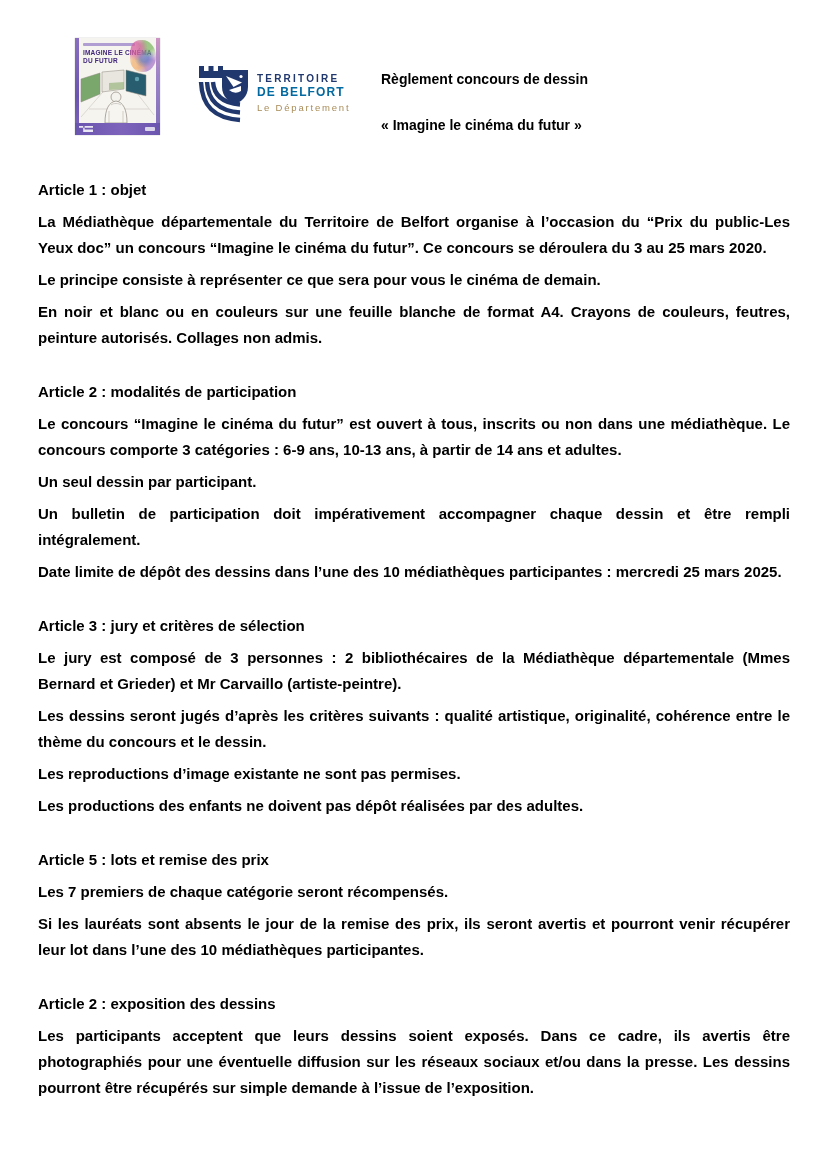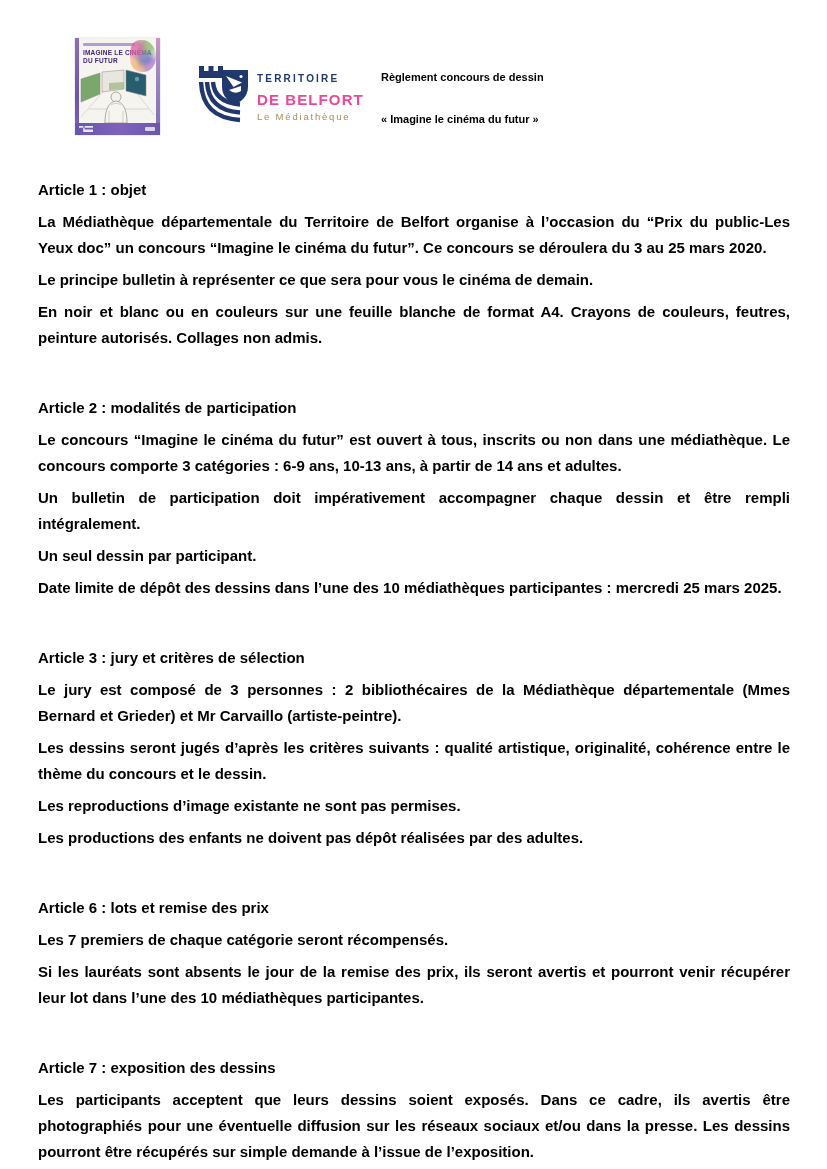--- a/index.html
+++ b/index.html
@@ -62,33 +62,33 @@
   }
   .p-band-mark-right {
     position: absolute; right: 5px; bottom: 4px; width: 10px; height: 4px;
     background: rgba(255,255,255,.75); border-radius: 1px;
   }
 
   .dept-logo { position: absolute; left: 196px; top: 62px; display: flex; align-items: flex-start; }
   .emblem { width: 54px; height: 66px; }
   .logo-text { margin-left: 7px; padding-top: 11px; }
   .logo-line1 { font-size: 10px; font-weight: bold; letter-spacing: 2.2px; color: #21386e; }
-  .logo-line2 { font-size: 15px; font-weight: bold; letter-spacing: 1.1px; color: #ec4899; margin-top: 7px; }
+  .logo-line2 { font-size: 12px; font-weight: bold; letter-spacing: 1.1px; color: #0369a1; margin-top: 1px; }
   .logo-line3 { font-size: 9.5px; letter-spacing: 1.8px; color: #a98c58; margin-top: 3px; }
 
-  .doc-title { position: absolute; left: 381px; top: 71px; font-size: 11px; font-weight: bold; }
+  .doc-title { position: absolute; left: 381px; top: 71px; font-size: 14px; font-weight: bold; }
   .doc-title .t2 { margin-top: 30px; }
 
   
   .content {
     position: absolute; left: 38px; top: 177px; width: 752px;
     font-size: 15px; line-height: 26px;
   }
   .article-heading { font-size: 15px; font-weight: normal; margin: 0 0 1px 0; }
-  .section { margin-top: 44px; }
+  .section { margin-top: 28px; }
   .section:first-child { margin-top: 0; }
   .content p { margin: 0 0 6px 0; text-align: justify; font-weight: bold; }
   .content p.b { font-weight: bold; }
 </style>
 </head>
 <body>
 
 <div class="page">
 
   <div class="poster">
@@ -130,59 +130,59 @@
       <path d="M17 20 C18 34 27 41 44 42.5" stroke="#21386e" stroke-width="4.4" fill="none"></path>
 
       <path d="M26 8 h26 v17 c0 10 -7.5 15 -13 17 c-5.5 -2 -13 -7 -13 -17 Z" fill="#21386e"></path>
       <path d="M30 14 l16 6.5 -8.5 4.5 Z" fill="#ffffff"></path>
       <path d="M33 28 q6 5 12 1 l0 -5 Z" fill="#ffffff"></path>
       <circle cx="45" cy="14.5" r="1.6" fill="#ffffff"></circle>
     </svg>
     <div class="logo-text">
       <div class="logo-line1">TERRITOIRE</div>
       <div class="logo-line2">DE BELFORT</div>
-      <div class="logo-line3">Le Médiathèque</div>
+      <div class="logo-line3">Le Département</div>
     </div>
   </div>
 
   <div class="doc-title">
     <div class="t1">Règlement concours de dessin</div>
     <div class="t2">« Imagine le cinéma du futur »</div>
   </div>
 
   <div class="content">
 
     <div class="section">
       <p class="article-heading">Article 1 : objet</p>
       <p>La Médiathèque départementale du Territoire de Belfort organise à l’occasion du “Prix du public-Les Yeux doc” un concours “Imagine le cinéma du futur”. Ce concours se déroulera du 3 au 25 mars 2020.</p>
-      <p>Le principe bulletin à représenter ce que sera pour vous le cinéma de demain.</p>
+      <p>Le principe consiste à représenter ce que sera pour vous le cinéma de demain.</p>
       <p class="b">En noir et blanc ou en couleurs sur une feuille blanche de format A4. Crayons de couleurs, feutres, peinture autorisés. Collages non admis.</p>
     </div>
 
     <div class="section">
       <p class="article-heading">Article 2 : modalités de participation</p>
       <p>Le concours “Imagine le cinéma du futur” est ouvert à tous, inscrits ou non dans une médiathèque. Le concours comporte 3 catégories : 6-9 ans, 10-13 ans, à partir de 14 ans et adultes.</p>
+      <p>Un seul dessin par participant.</p>
       <p>Un bulletin de participation doit impérativement accompagner chaque dessin et être rempli intégralement.</p>
-      <p>Un seul dessin par participant.</p>
       <p class="b">Date limite de dépôt des dessins dans l’une des 10 médiathèques participantes : mercredi 25 mars 2025.</p>
     </div>
 
     <div class="section">
       <p class="article-heading">Article 3 : jury et critères de sélection</p>
       <p>Le jury est composé de 3 personnes : 2 bibliothécaires de la Médiathèque départementale (Mmes Bernard et Grieder) et Mr Carvaillo (artiste-peintre).</p>
       <p><span>Les dessins seront jugés d’après les critères suivants : </span><strong>qualité artistique, originalité, cohérence entre le thème du concours et le dessin.</strong></p>
       <p>Les reproductions d’image existante ne sont pas permises.</p>
       <p class="b">Les productions des enfants ne doivent pas dépôt réalisées par des adultes.</p>
     </div>
 
     <div class="section">
-      <p class="article-heading">Article 6 : lots et remise des prix</p>
+      <p class="article-heading">Article 5 : lots et remise des prix</p>
       <p class="b">Les 7 premiers de chaque catégorie seront récompensés.</p>
       <p>Si les lauréats sont absents le jour de la remise des prix, ils seront avertis et pourront venir récupérer leur lot dans l’une des 10 médiathèques participantes.</p>
     </div>
 
     <div class="section">
-      <p class="article-heading">Article 7 : exposition des dessins</p>
+      <p class="article-heading">Article 2 : exposition des dessins</p>
       <p>Les participants acceptent que leurs dessins soient exposés. Dans ce cadre, ils avertis être photographiés pour une éventuelle diffusion sur les réseaux sociaux et/ou dans la presse. Les dessins pourront être récupérés sur simple demande à l’issue de l’exposition.</p>
     </div>
 
   </div>
 </div>
 
 </body></html>

